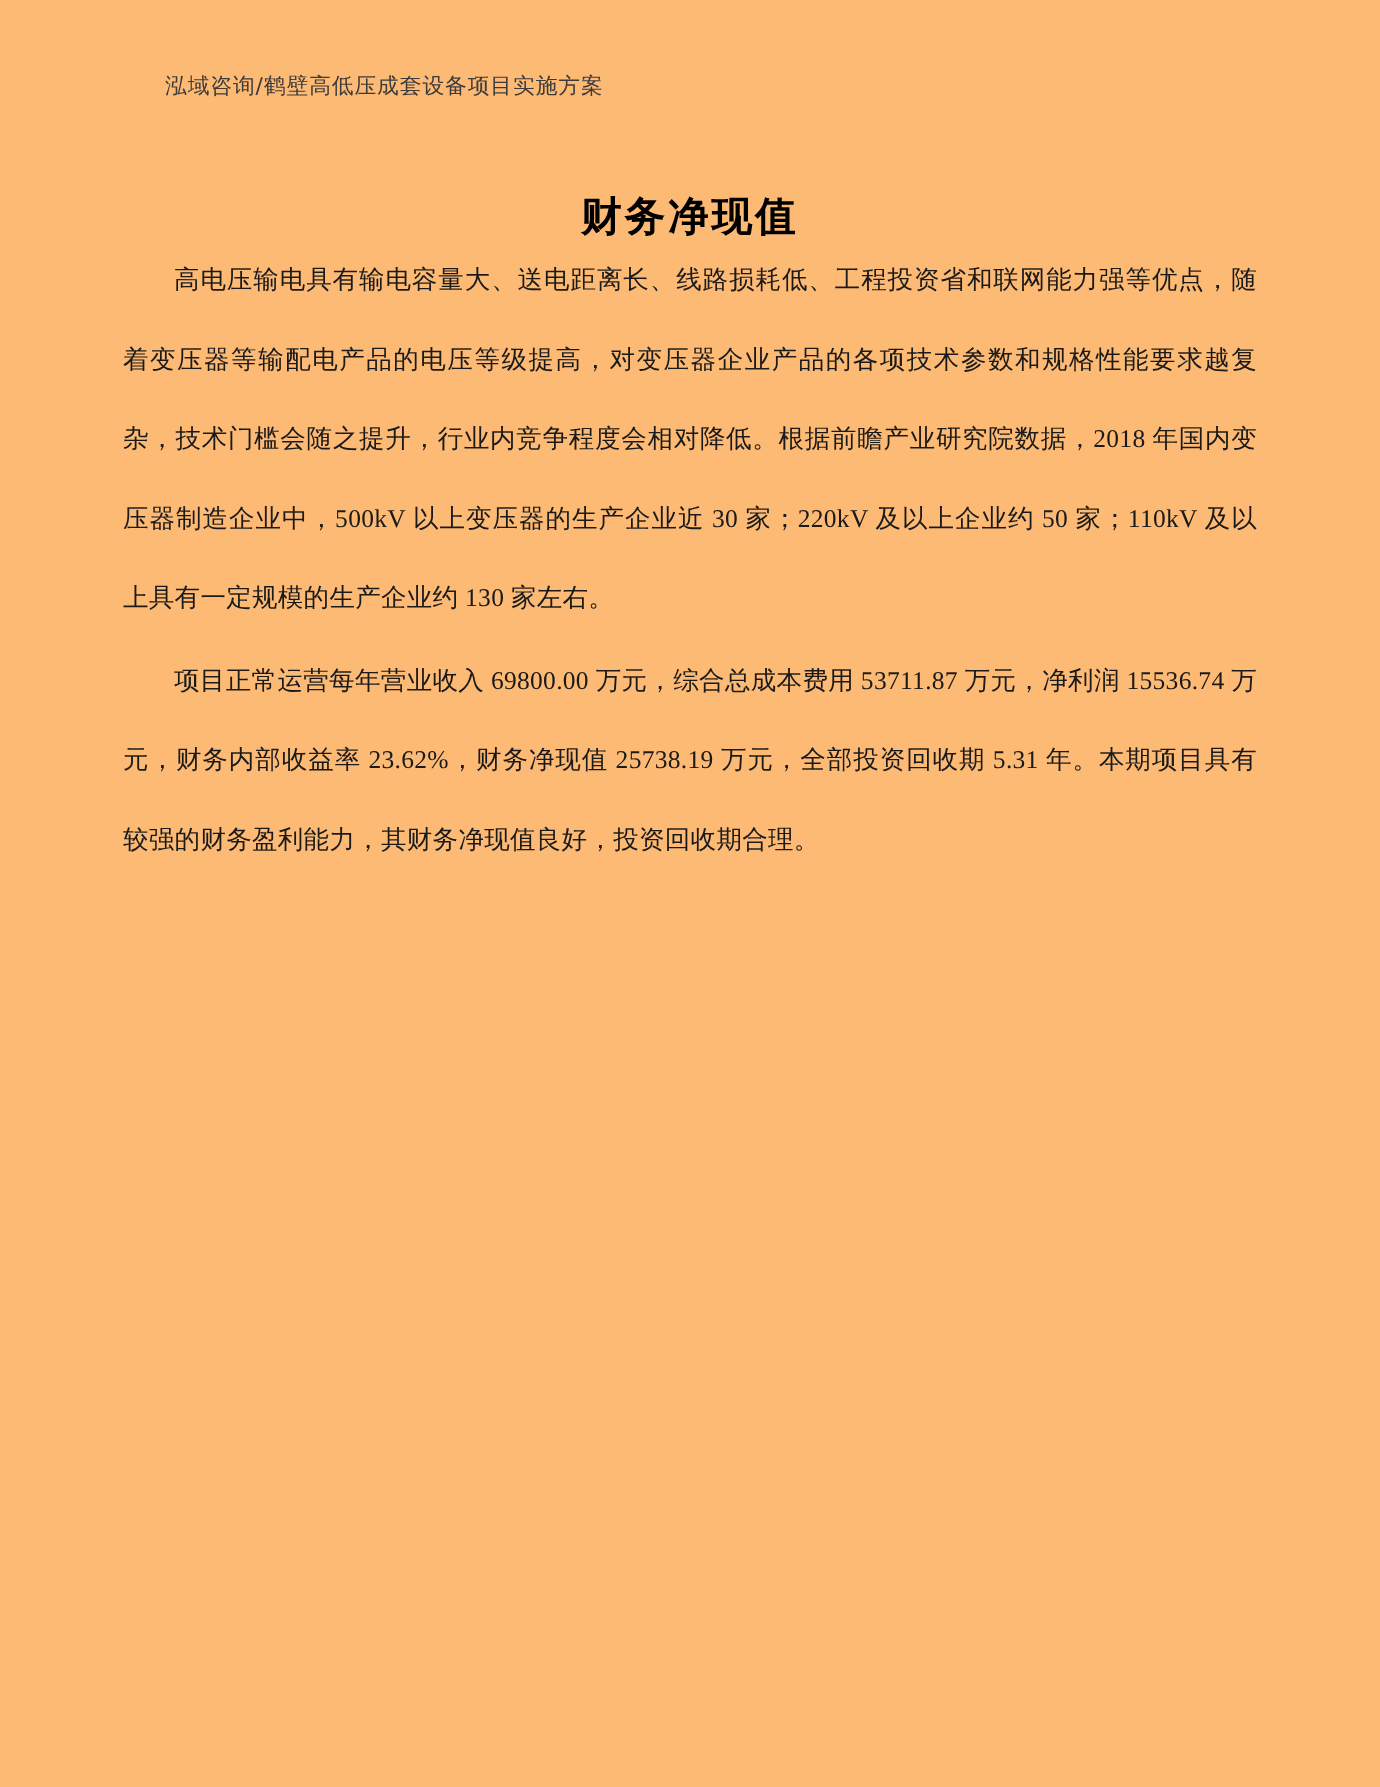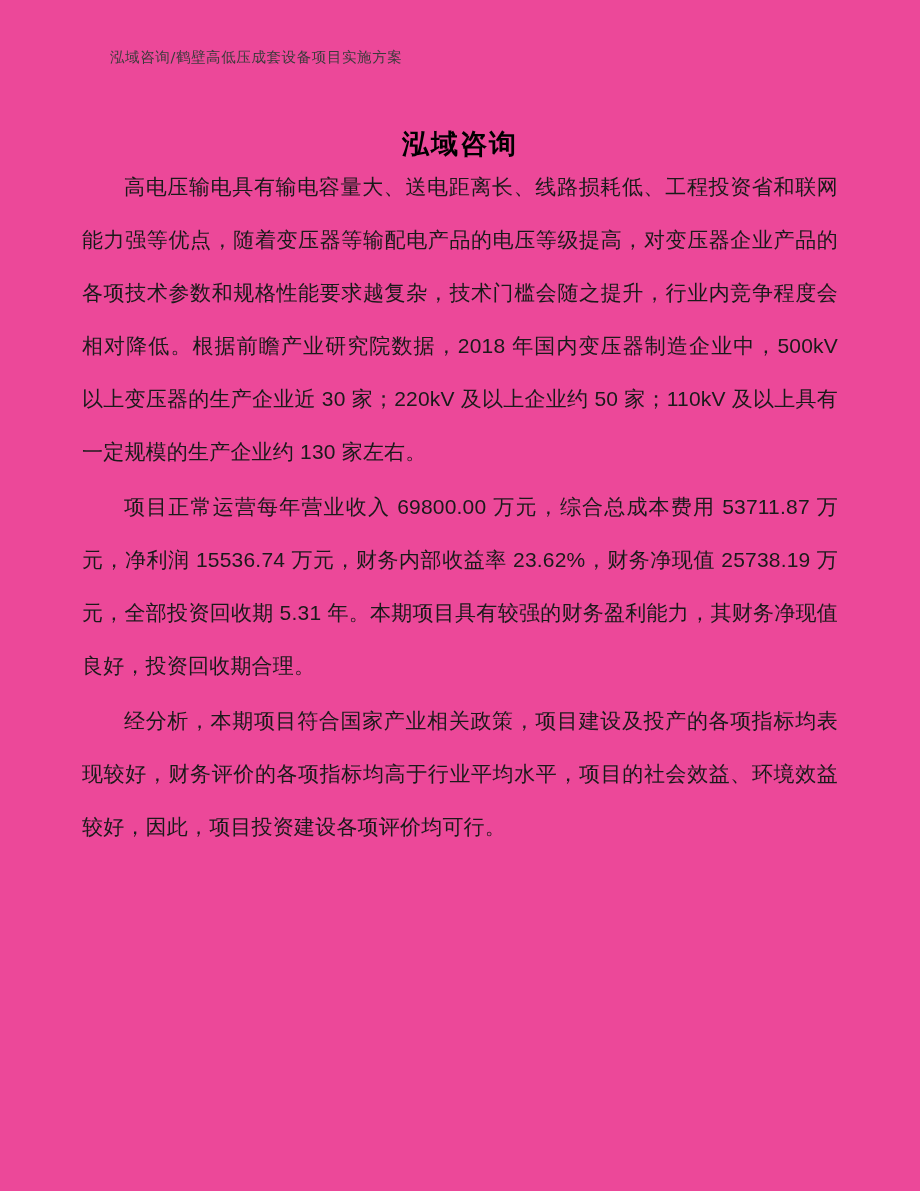--- a/index.html
+++ b/index.html
@@ -14,21 +14,21 @@
     color: #000000;
     position: relative;
     overflow: hidden;
   }
   .page {
     width: 920px;
     height: 1191px;
     box-sizing: border-box;
     padding: 0;
     position: relative;
-    background: #ec4899;
+    background: #fdba74;
   }
   .header {
     position: absolute;
     top: 48px;
     left: 110px;
     right: 110px;
     font-family: "DejaVu Sans", "Liberation Sans", sans-serif;
     font-size: 14.5px;
     color: #3b3b3b;
     letter-spacing: 0.6px;
@@ -46,42 +46,41 @@
     letter-spacing: 2px;
     color: #000000;
   }
   .body-text {
     position: absolute;
     top: 160px;
     left: 82px;
     width: 756px;
   }
   .para {
-    font-family: Liberation Sans, sans-serif;
-    font-size: 21px;
+    font-family: Liberation Serif, serif;
+    font-size: 17px;
     line-height: 53px;
     text-align: justify;
     text-justify: inter-ideograph;
     text-indent: 2em;
     margin: 0 0 0 0;
     color: #1a1a1a;
     letter-spacing: 0.2px;
   }
   .para + .para {
     margin-top: 2px;
   }
 </style>
 </head>
 <body>
 
 <div class="page">
 
   <div class="header">泓域咨询/鹤壁高低压成套设备项目实施方案</div>
 
-  <h1 class="doc-title">泓域咨询</h1>
+  <h1 class="doc-title">财务净现值</h1>
 
   <div class="body-text">
     <p class="para">高电压输电具有输电容量大、送电距离长、线路损耗低、工程投资省和联网能力强等优点，随着变压器等输配电产品的电压等级提高，对变压器企业产品的各项技术参数和规格性能要求越复杂，技术门槛会随之提升，行业内竞争程度会相对降低。根据前瞻产业研究院数据，2018 年国内变压器制造企业中，500kV 以上变压器的生产企业近 30 家；220kV 及以上企业约 50 家；110kV 及以上具有一定规模的生产企业约 130 家左右。</p>
     <p class="para">项目正常运营每年营业收入 69800.00 万元，综合总成本费用 53711.87 万元，净利润 15536.74 万元，财务内部收益率 23.62%，财务净现值 25738.19 万元，全部投资回收期 5.31 年。本期项目具有较强的财务盈利能力，其财务净现值良好，投资回收期合理。</p>
-    <p class="para">经分析，本期项目符合国家产业相关政策，项目建设及投产的各项指标均表现较好，财务评价的各项指标均高于行业平均水平，项目的社会效益、环境效益较好，因此，项目投资建设各项评价均可行。</p>
   </div>
 
 </div>
 
 </body></html>

